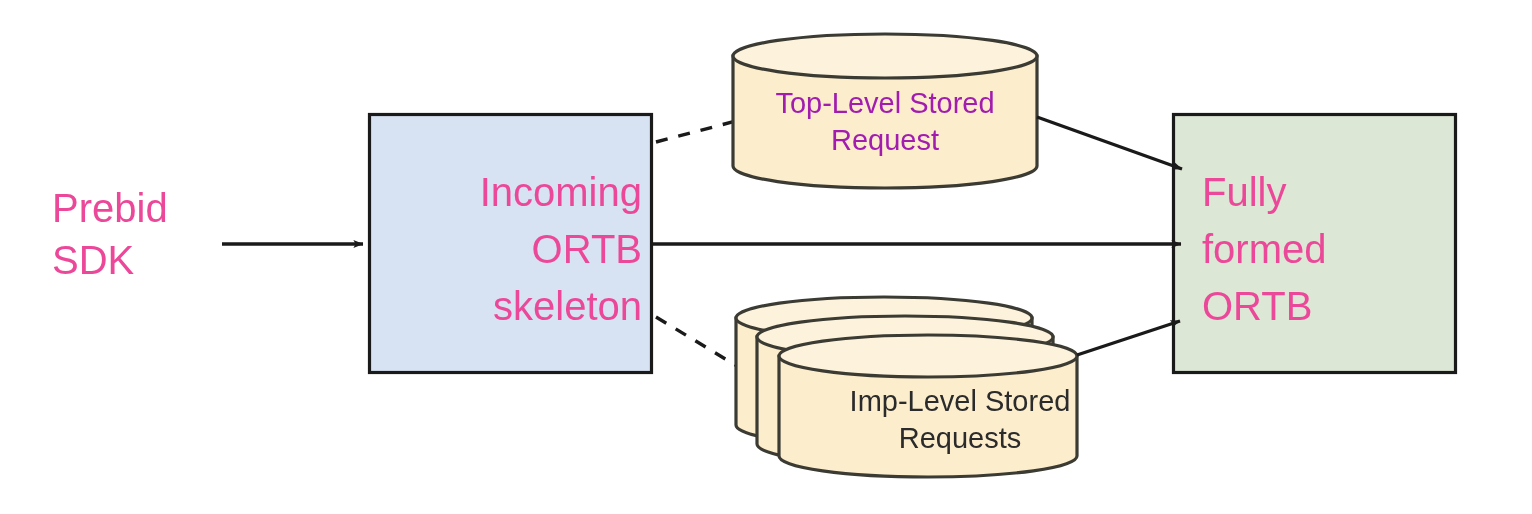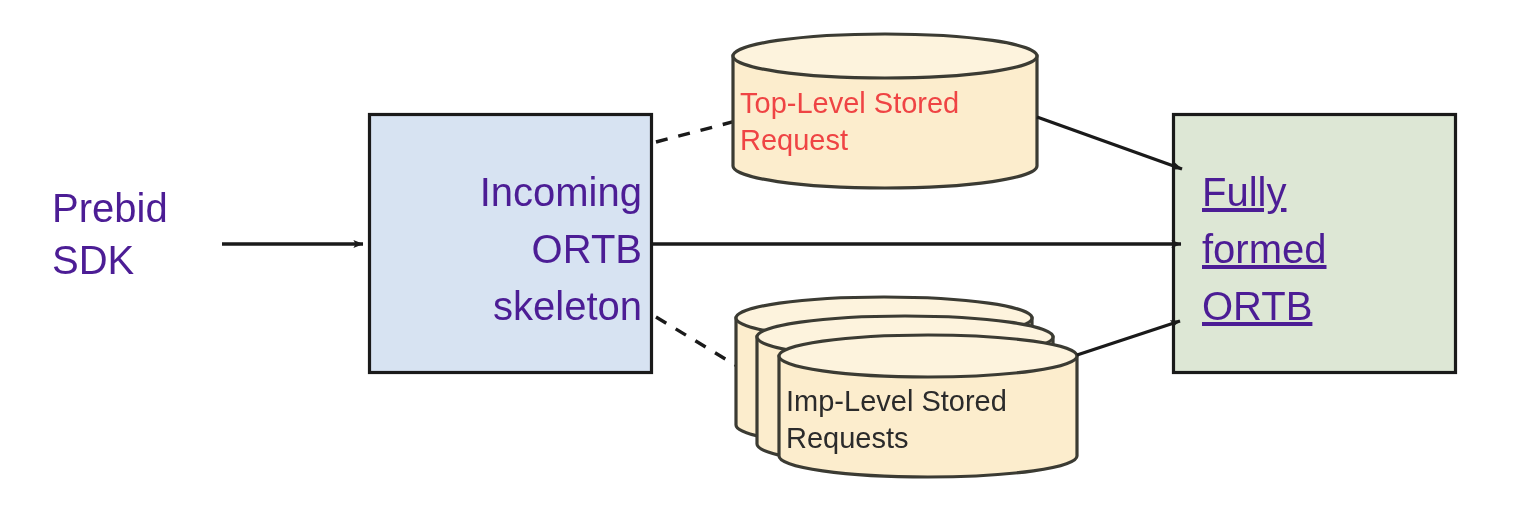--- a/index.html
+++ b/index.html
@@ -21,21 +21,21 @@
   }
   #diagram-svg {
     position: absolute;
     top: 0;
     left: 0;
     width: 1532px;
     height: 514px;
   }
   .node-label {
     position: absolute;
-    color: #4c1d95;
+    color: #ec4899;
     white-space: pre-line;
     pointer-events: none;
   }
   
   .label-source {
     left: 52px;
     top: 182px;
     width: 170px;
     font-size: 40px;
     line-height: 52px;
@@ -52,39 +52,39 @@
     text-align: right;
   }
   
   .label-green {
     left: 1202px;
     top: 164px;
     width: 240px;
     font-size: 40px;
     line-height: 57px;
     text-align: left;
-    text-decoration: underline;
   }
   
   .label-cyl-top {
     left: 740px;
     top: 85px;
     width: 290px;
     font-size: 29px;
     line-height: 37px;
-    color: #ef4444;
+    text-align: center;
+    color: #a21caf;
   }
   
   .label-cyl-stack {
-    left: 786px;
+    left: 816px;
     top: 383px;
     width: 288px;
     font-size: 29px;
     line-height: 37px;
-    text-align: left;
+    text-align: center;
     color: #2b2b2b;
   }
 </style>
 </head>
 <body>
 
 <div id="diagram-root">
 
   <svg id="diagram-svg" viewBox="0 0 1532 514">
     <defs>

